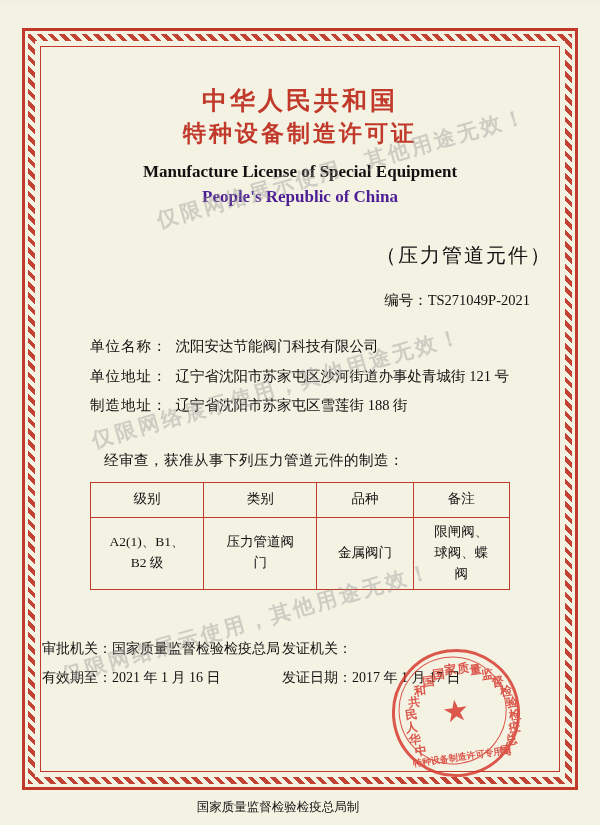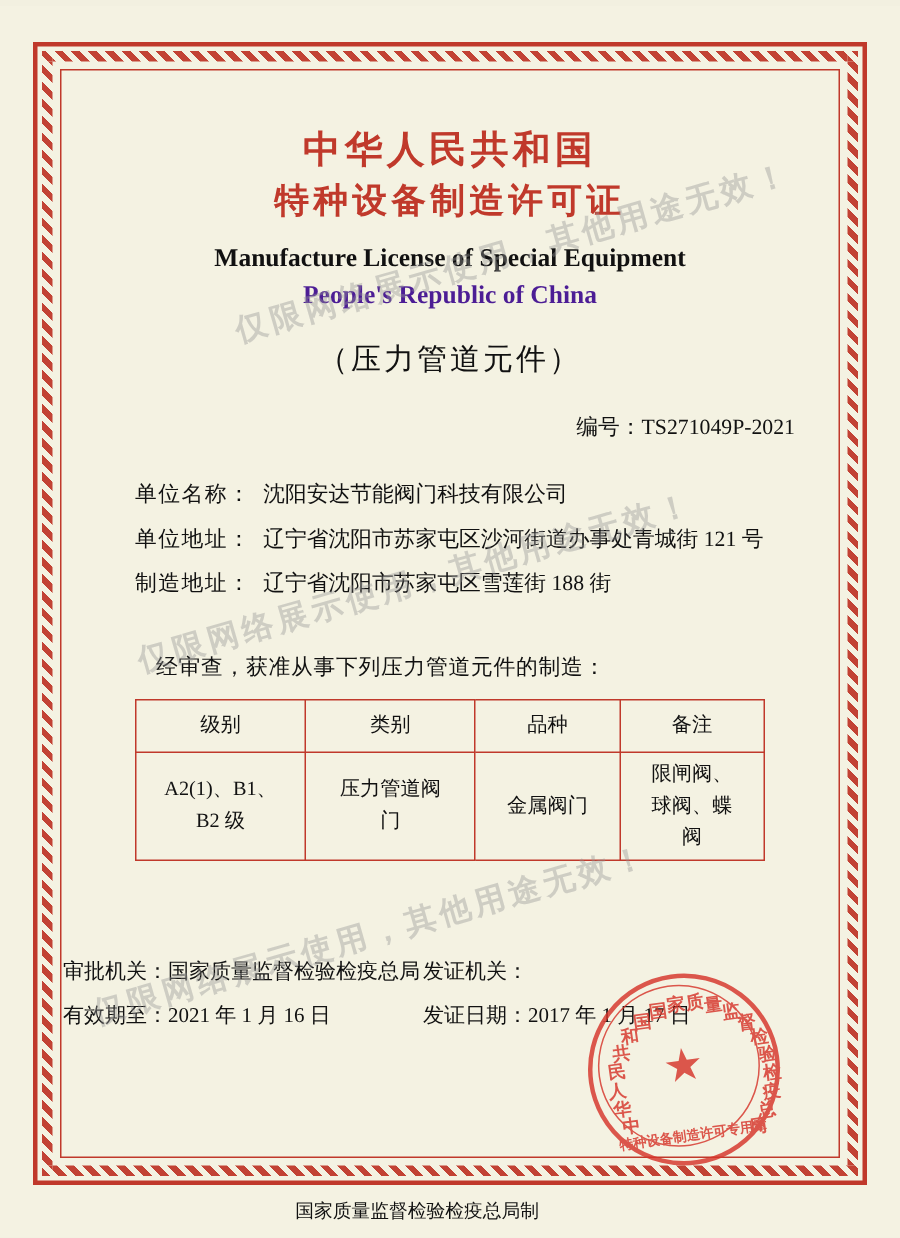--- a/index.html
+++ b/index.html
@@ -83,23 +83,23 @@
     line-height: 1.5;
   }
   .title-en2 {
     text-align: center;
     color: #4c1d95;
     font-weight: bold;
     font-size: 17px;
     line-height: 1.5;
   }
   .subtitle {
-    text-align: center;
+    text-align: right;
     font-size: 20px;
-    margin-top: 16px;
+    margin-top: 32px;
     letter-spacing: 2px;
     color: #111;
   }
   .number-row {
     text-align: right;
     font-size: 14.5px;
     margin-top: 22px;
     padding-right: 22px;
     color: #111;
   }

